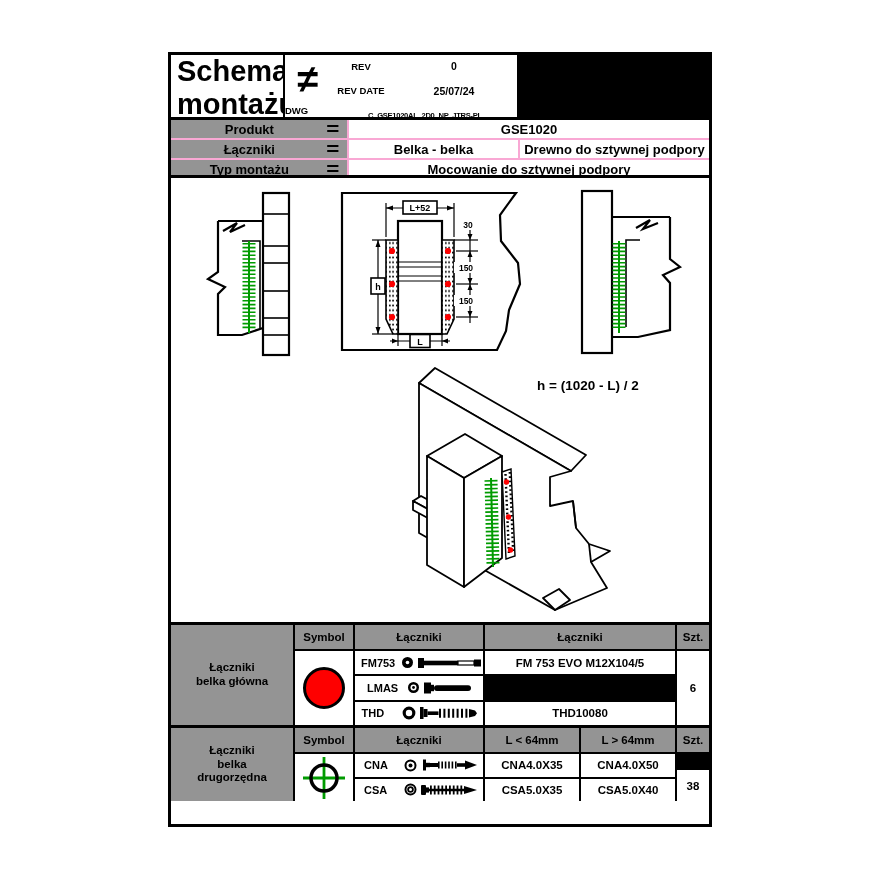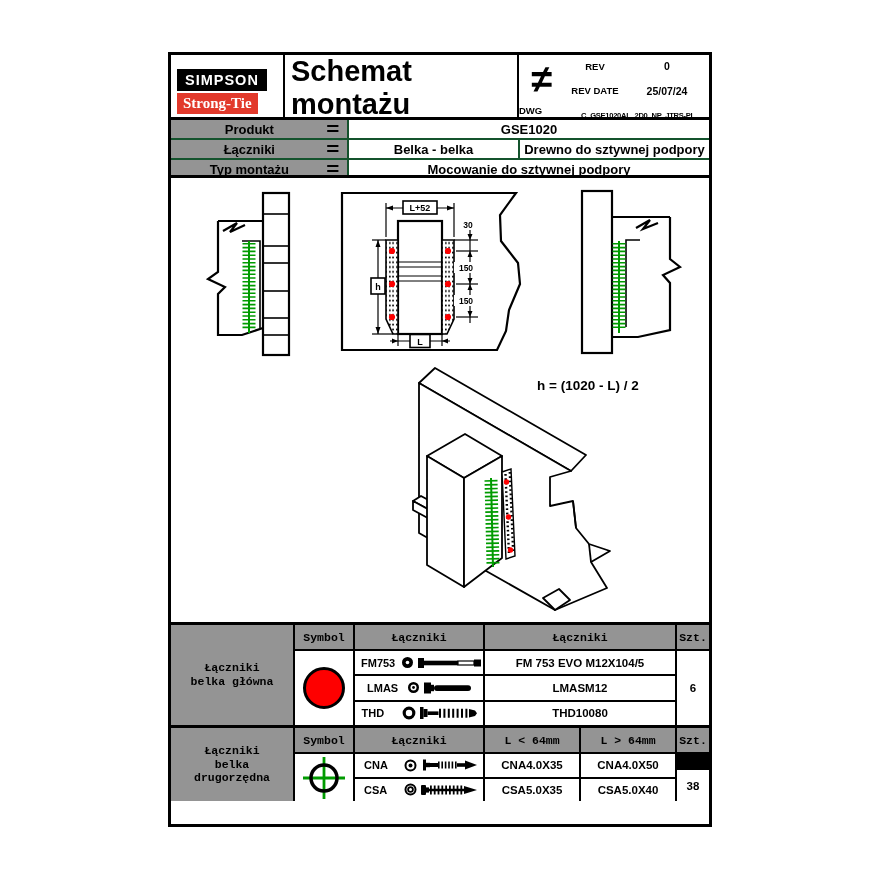--- a/index.html
+++ b/index.html
@@ -17,56 +17,52 @@
   .title-cell{display:flex;align-items:center;justify-content:flex-start;}
   .title-cell span{font-size:29px;font-weight:bold;border-bottom:3px solid #000;padding:0 6px 3px 6px;}
   .rev-block{display:grid;grid-template-columns:46px 56px 1fr;grid-template-rows:1fr 1fr 1fr;gap:2px;background:#000;}
   .rev-block>div{background:#fff;display:flex;align-items:center;justify-content:center;font-weight:bold;}
   .neq-cell{grid-row:1/3;font-size:38px;line-height:1;}
   .rev-lbl{font-size:9.5px;}
   .rev-val{font-size:10.5px;}
   .dwg-val{grid-column:2/4;font-size:7.6px;letter-spacing:-0.3px;}
 
   
-  .band-info{height:58px;display:grid;grid-template-columns:176px 169px 1fr;grid-template-rows:1fr 1fr 1fr;gap:2px;background:#14532d;}
+  .band-info{height:58px;display:grid;grid-template-columns:176px 169px 1fr;grid-template-rows:1fr 1fr 1fr;gap:2px;background:#f9a8d4;}
   .band-info>div{background:#fff;display:flex;align-items:center;justify-content:center;font-weight:bold;font-size:13px;}
   .info-label{background:#949494 !important;justify-content:flex-start;padding:0 10px 0 0;}
   .info-label .lbl{flex:1;text-align:center;}
   .info-label .eq{font-size:16px;transform:scaleX(1.4) scaleY(1.15);}
   .span2{grid-column:2/4;}
 
   
   .band-drawing{height:447px;position:relative;background:#fff;overflow:hidden;}
   .formula{position:absolute;left:366px;top:200px;width:170px;font-weight:bold;font-size:13.5px;}
   svg text{font-family:"Liberation Sans",sans-serif;font-weight:bold;}
 
   
   .band-t1{height:103px;display:grid;grid-template-columns:122px 58px 128px 190px 1fr;grid-template-rows:24px 1fr 1fr 1fr;gap:2px;background:#000;}
   .band-t2{height:76px;display:grid;grid-template-columns:122px 58px 128px 94px 94px 1fr;grid-template-rows:24px 1fr 1fr;gap:2px;background:#000;}
   .band-t1>div,.band-t2>div{background:#fff;display:flex;align-items:center;justify-content:center;font-weight:bold;font-size:11.5px;}
-  .gray{background:#949494 !important;font-family:Liberation Mono, monospace;}
+  .gray{background:#949494 !important;}
   .rowlabel{flex-direction:column;line-height:1.2;font-size:11.5px;text-align:center;}
   .r1-5{grid-row:1/5;}
   .r2-5{grid-row:2/5;}
   .r1-4{grid-row:1/4;}
   .r2-4{grid-row:2/4;}
   .fcell{justify-content:flex-start;gap:4px;padding-left:5px;}
   .fcode{width:36px;font-size:11px;}
   .red-circle{width:36px;height:36px;border-radius:50%;background:#fe0000;border:3px solid #000;}
 </style>
 </head>
 <body>
 
 <div class="sheet">
 
   <div class="band band-header">
-    <div class="logo-cell">
-      <span class="logo-black">SIMPSON</span>
-      <span class="logo-red">Strong-Tie</span>
-    </div>
     <div class="title-cell">
       <span>Schemat montażu</span>
     </div>
     <div class="rev-block">
       <div class="neq-cell">≠</div>
       <div class="rev-lbl">REV</div>
       <div class="rev-val">0</div>
       <div class="rev-lbl">REV DATE</div>
       <div class="rev-val">25/07/24</div>
       <div class="rev-lbl">DWG NAME</div>
@@ -265,21 +261,20 @@
           <circle cx="6.5" cy="6.5" r="5.5" fill="#000"></circle>
           <circle cx="6.5" cy="6.5" r="3" fill="#fff"></circle>
           <circle cx="6.5" cy="6.5" r="1.4" fill="#000"></circle>
         </svg>
       <svg width="52" height="14">
         <rect x="0" y="1.5" width="7" height="11" fill="#000"></rect>
           <rect x="7" y="3.8" width="3" height="6.4" fill="#000"></rect>
         <rect x="10" y="4.2" width="37" height="5.8" rx="2.9" fill="#000"></rect>
       </svg>
     </div>
-    <div style="grid-column:4;grid-row:3;">LMASM12</div>
 
     <div class="fcell" style="grid-column:3;grid-row:4;">
       <span class="fcode">THD</span>
       <svg width="14" height="14">
           <circle cx="7" cy="7" r="4.8" fill="#fff" stroke="#000" stroke-width="3.2"></circle>
         </svg>
       <svg width="62" height="14">
         <rect x="0" y="1" width="3.5" height="12" fill="#000"></rect>
           <rect x="3.5" y="3" width="4" height="8" fill="#000"></rect>
         <rect x="7.5" y="5.4" width="11" height="3.6" fill="#000"></rect>

